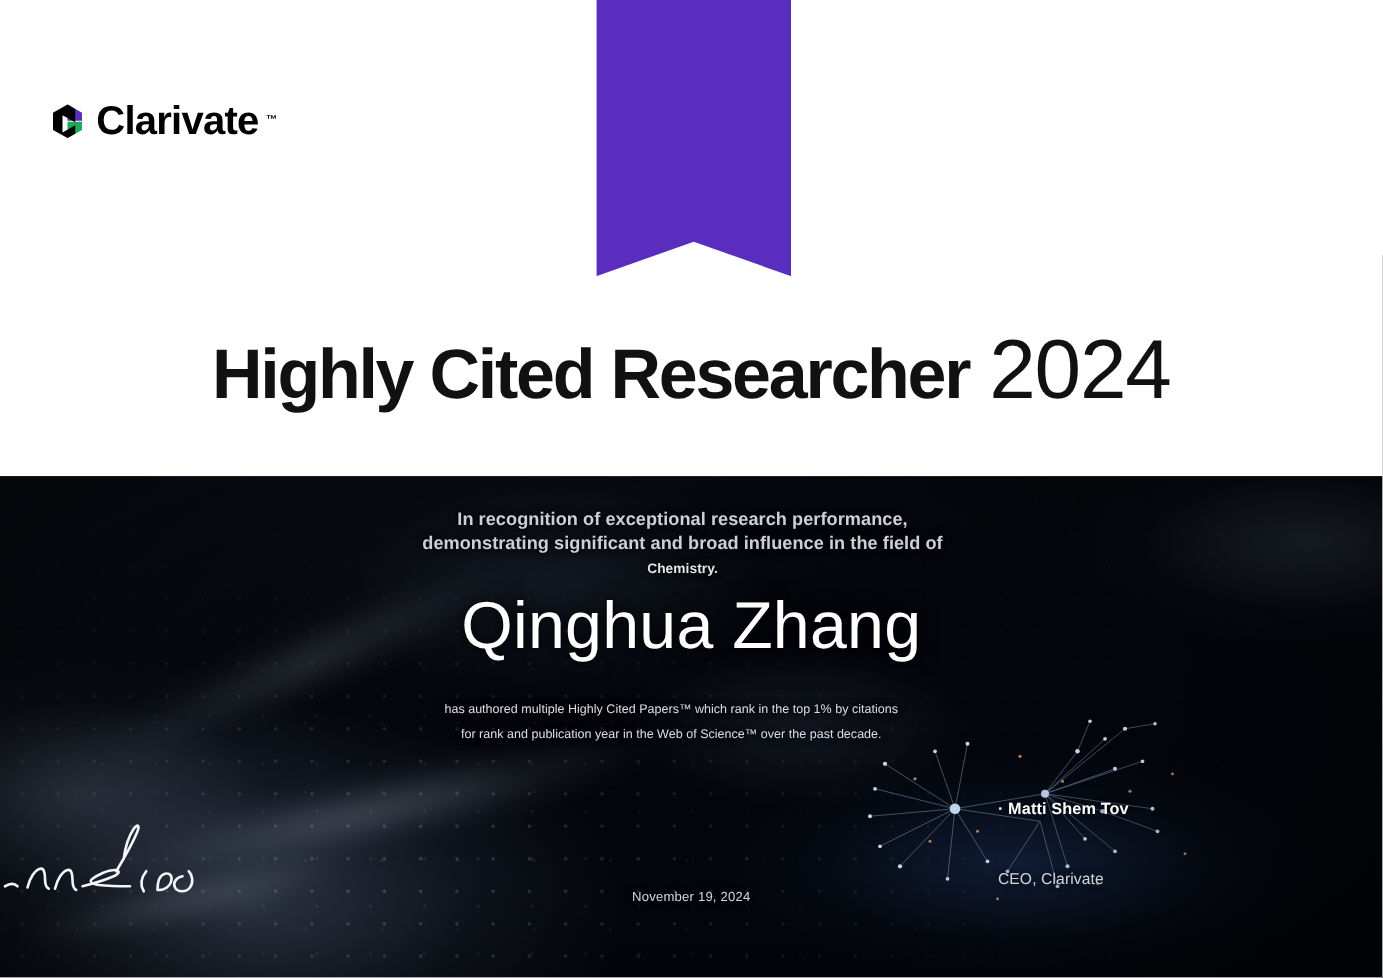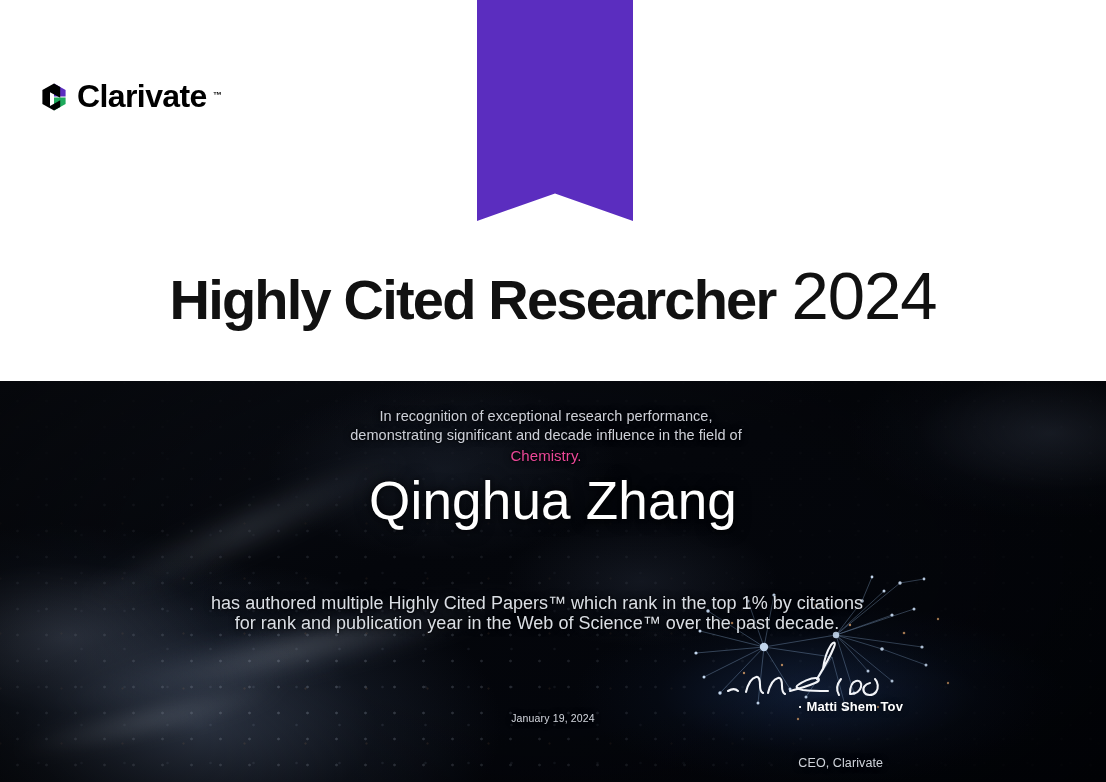--- a/index.html
+++ b/index.html
@@ -187,30 +187,30 @@
     width: 1106px;
     height: 401px;
   }
   .recognition {
     position: absolute;
     left: 0;
     top: 26px;
     width: 1092px;
     text-align: center;
     font-size: 14.5px;
-    font-weight: normal;
+    font-weight: bold;
     line-height: 19px;
     color: rgba(226,230,238,0.90);
     letter-spacing: 0.05px;
     text-shadow: 0 0 7px rgba(0,0,0,0.85), 0 0 2px rgba(0,0,0,0.9);
   }
   .field-name {
     display: block;
-    color: #ec4899;
-    font-size: 15px;
+    color: #e5e5e5;
+    font-size: 11px;
     margin-top: 1px;
   }
   .recipient {
     position: absolute;
     left: 0;
     top: 94px;
     width: 1106px;
     text-align: center;
     font-size: 53px;
     font-weight: normal;
@@ -218,39 +218,37 @@
     line-height: 52px;
     color: #ffffff;
     text-shadow: 0 0 16px rgba(0,0,0,0.75), 0 0 4px rgba(0,0,0,0.6);
   }
   .citation-note {
     position: absolute;
     left: 0;
     top: 177px;
     width: 1074px;
     text-align: center;
-    font-size: 18px;
+    font-size: 10px;
     font-weight: normal;
     line-height: 19.5px;
     color: rgba(232,236,242,0.94);
     letter-spacing: 0.02px;
     text-shadow: 0 0 7px rgba(0,0,0,0.85), 0 0 2px rgba(0,0,0,0.9);
-    margin-top: 36px;
   }
 
   
   .sig-row {
     position: absolute;
     left: 0;
     top: 258px;
     width: 903px;
     display: flex;
     justify-content: space-between;
     align-items: flex-end;
-    flex-direction: column;
   }
   .sig-mark {
     width: 165px;
     height: 62px;
     margin-right: 14px;
     margin-bottom: -2px;
   }
   .sig-credit {
     padding-bottom: 6px;
     text-align: left;
@@ -392,21 +390,21 @@
           <circle cx="192" cy="146" r="1.2"></circle>
       </g>
     </svg>
 
     <div class="bg-vignette"></div>
 
     <div class="dark-text">
 
       <div class="recognition">
         <span>In recognition of exceptional research performance,</span><br>
-        <span>demonstrating significant and decade influence in the field of</span>
+        <span>demonstrating significant and broad influence in the field of</span>
         <span class="field-name">Chemistry.</span>
       </div>
 
       <div class="recipient">Qinghua Zhang</div>
 
       <div class="citation-note">
         <span>has authored multiple Highly Cited Papers™ which rank in the top 1% by citations</span><br>
         <span>for rank and publication year in the Web of Science™ over the past decade.</span>
       </div>
 
@@ -422,16 +420,16 @@
             <path d="M126 55 C126 48 128 43 132 42 C136 41 138 44 137 48 C136 52 132 55 127 55"></path>
             <path d="M146 44 C141 45 138 49 140 53 C142 57 149 57 152 53 C155 49 154 43 151 40"></path>
           </g>
         </svg>
         <div class="sig-credit">
           <div class="sig-name"><span>·</span> <span>Matti Shem Tov</span></div>
           <div class="sig-role">CEO, Clarivate</div>
         </div>
       </div>
 
-      <div class="issue-date">January 19, 2024</div>
+      <div class="issue-date">November 19, 2024</div>
     </div>
   </div>
 </div>
 
 </body></html>

